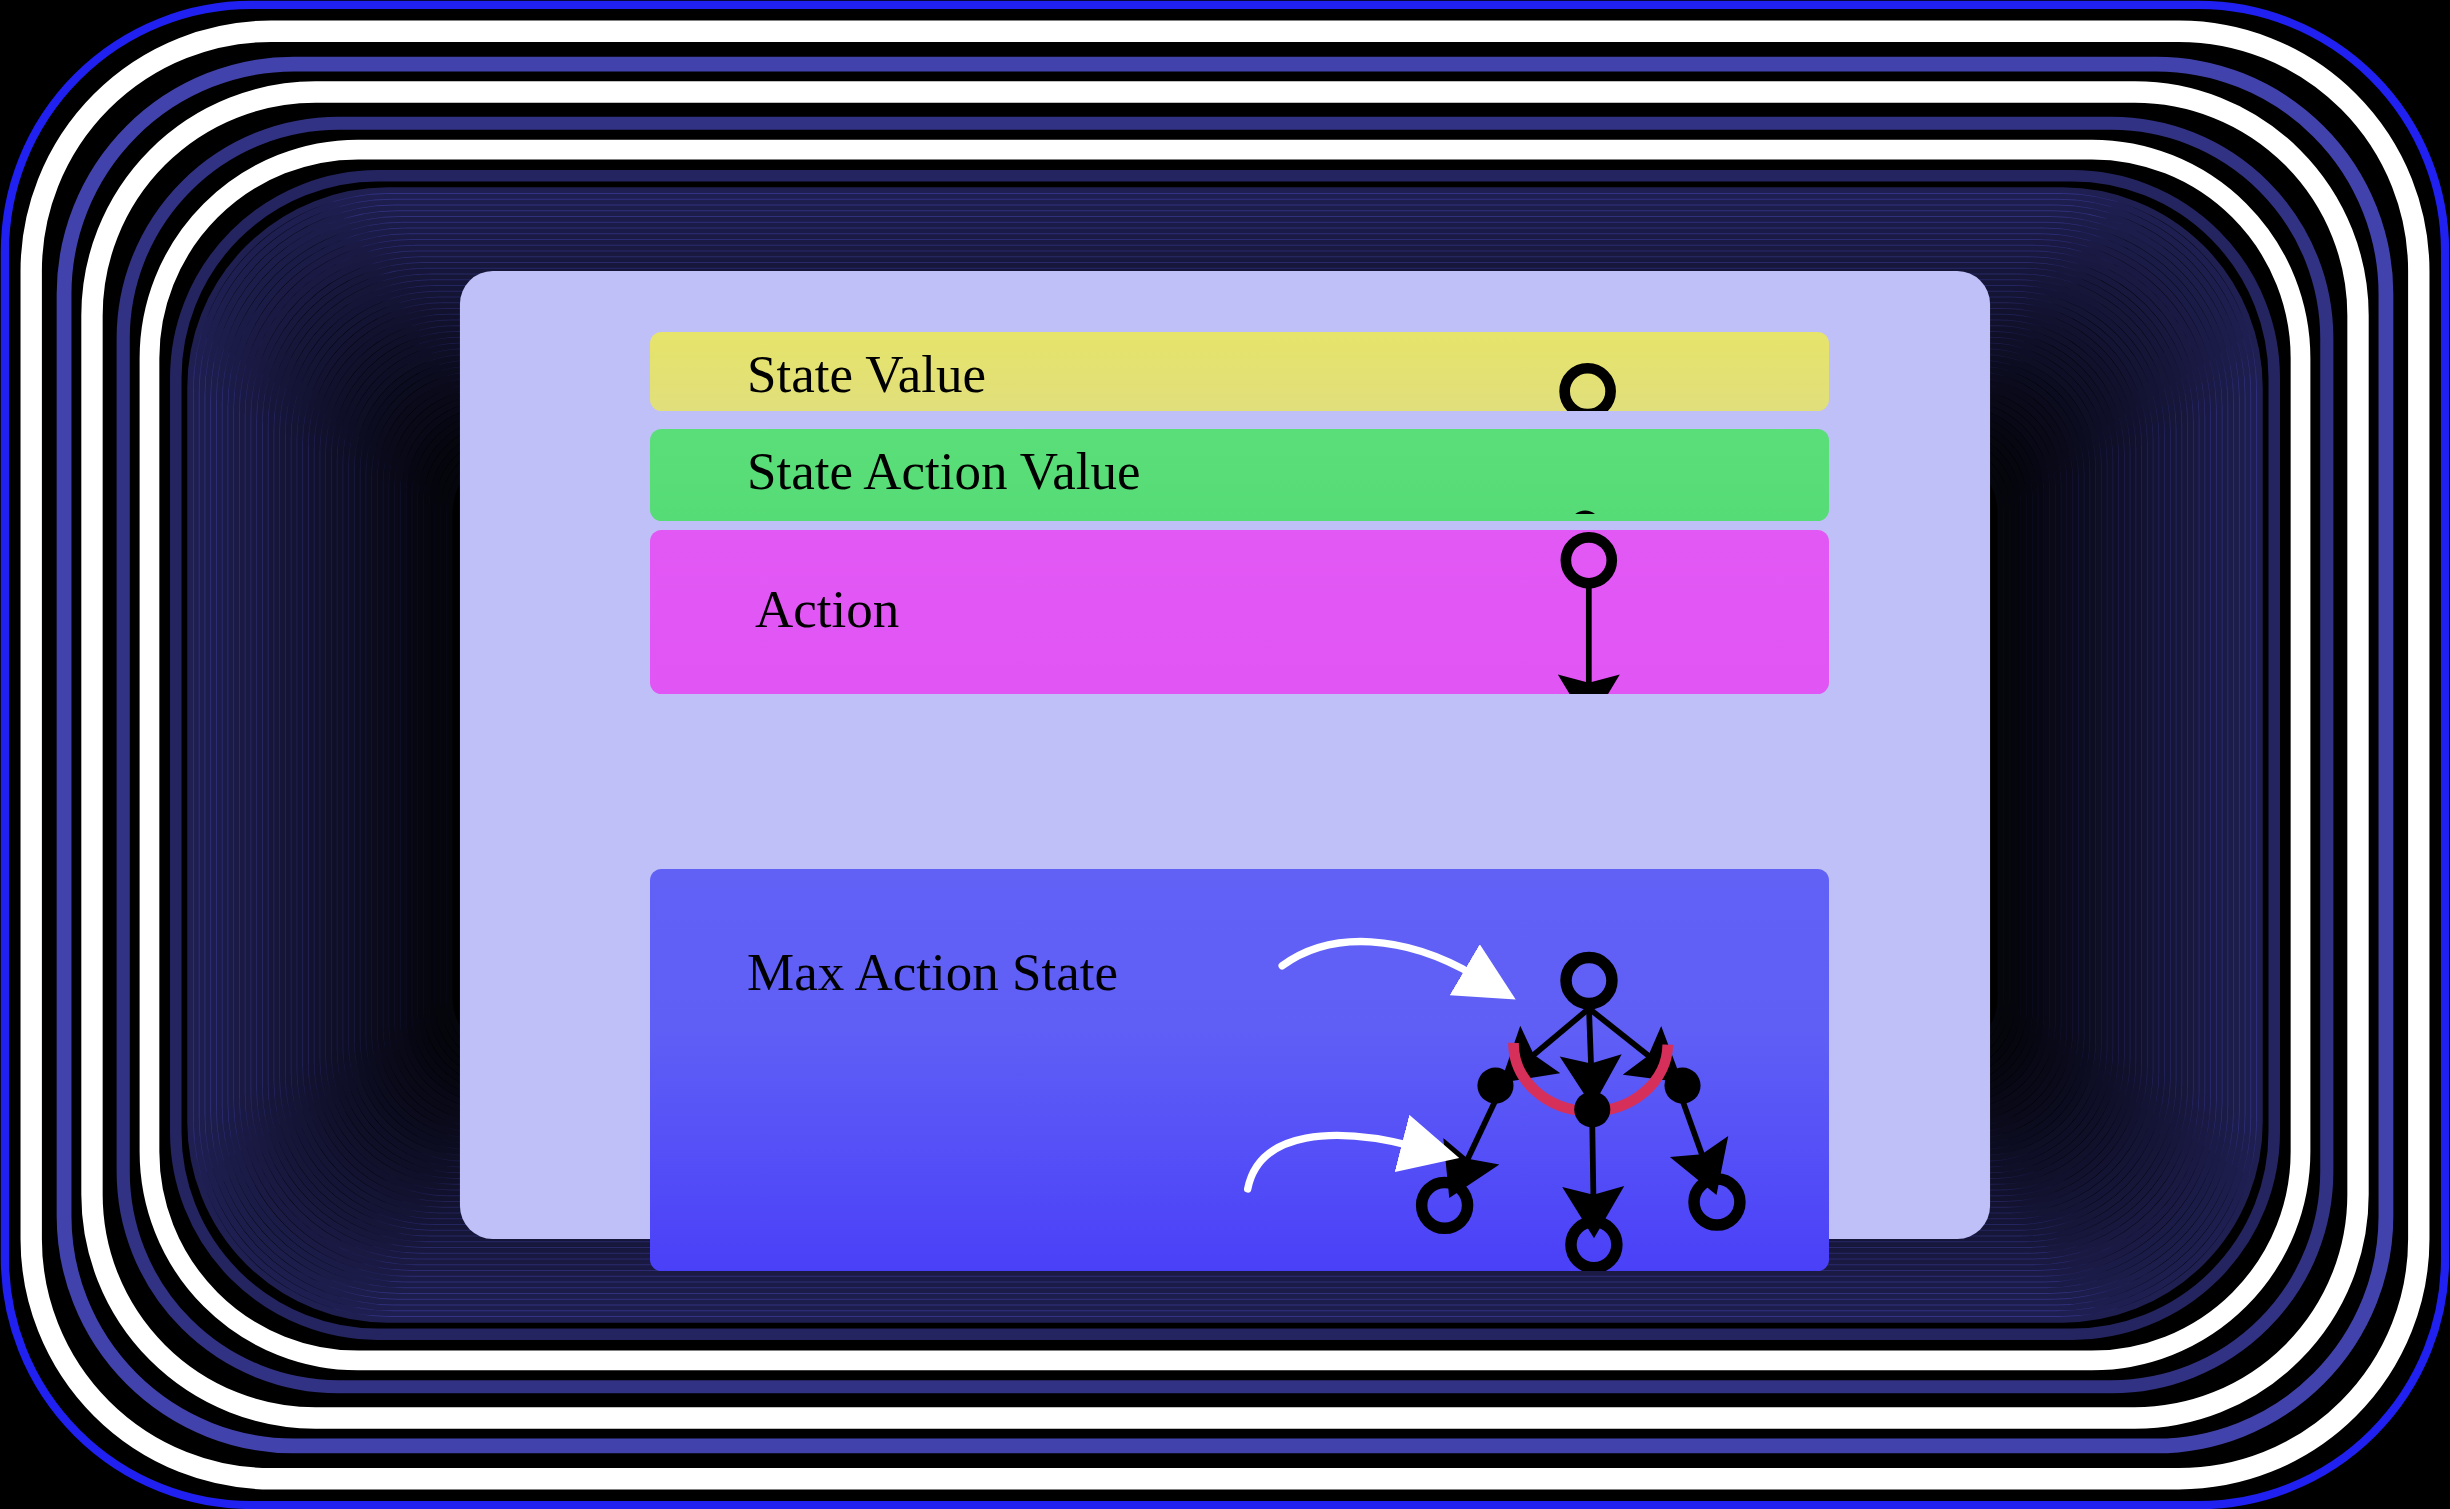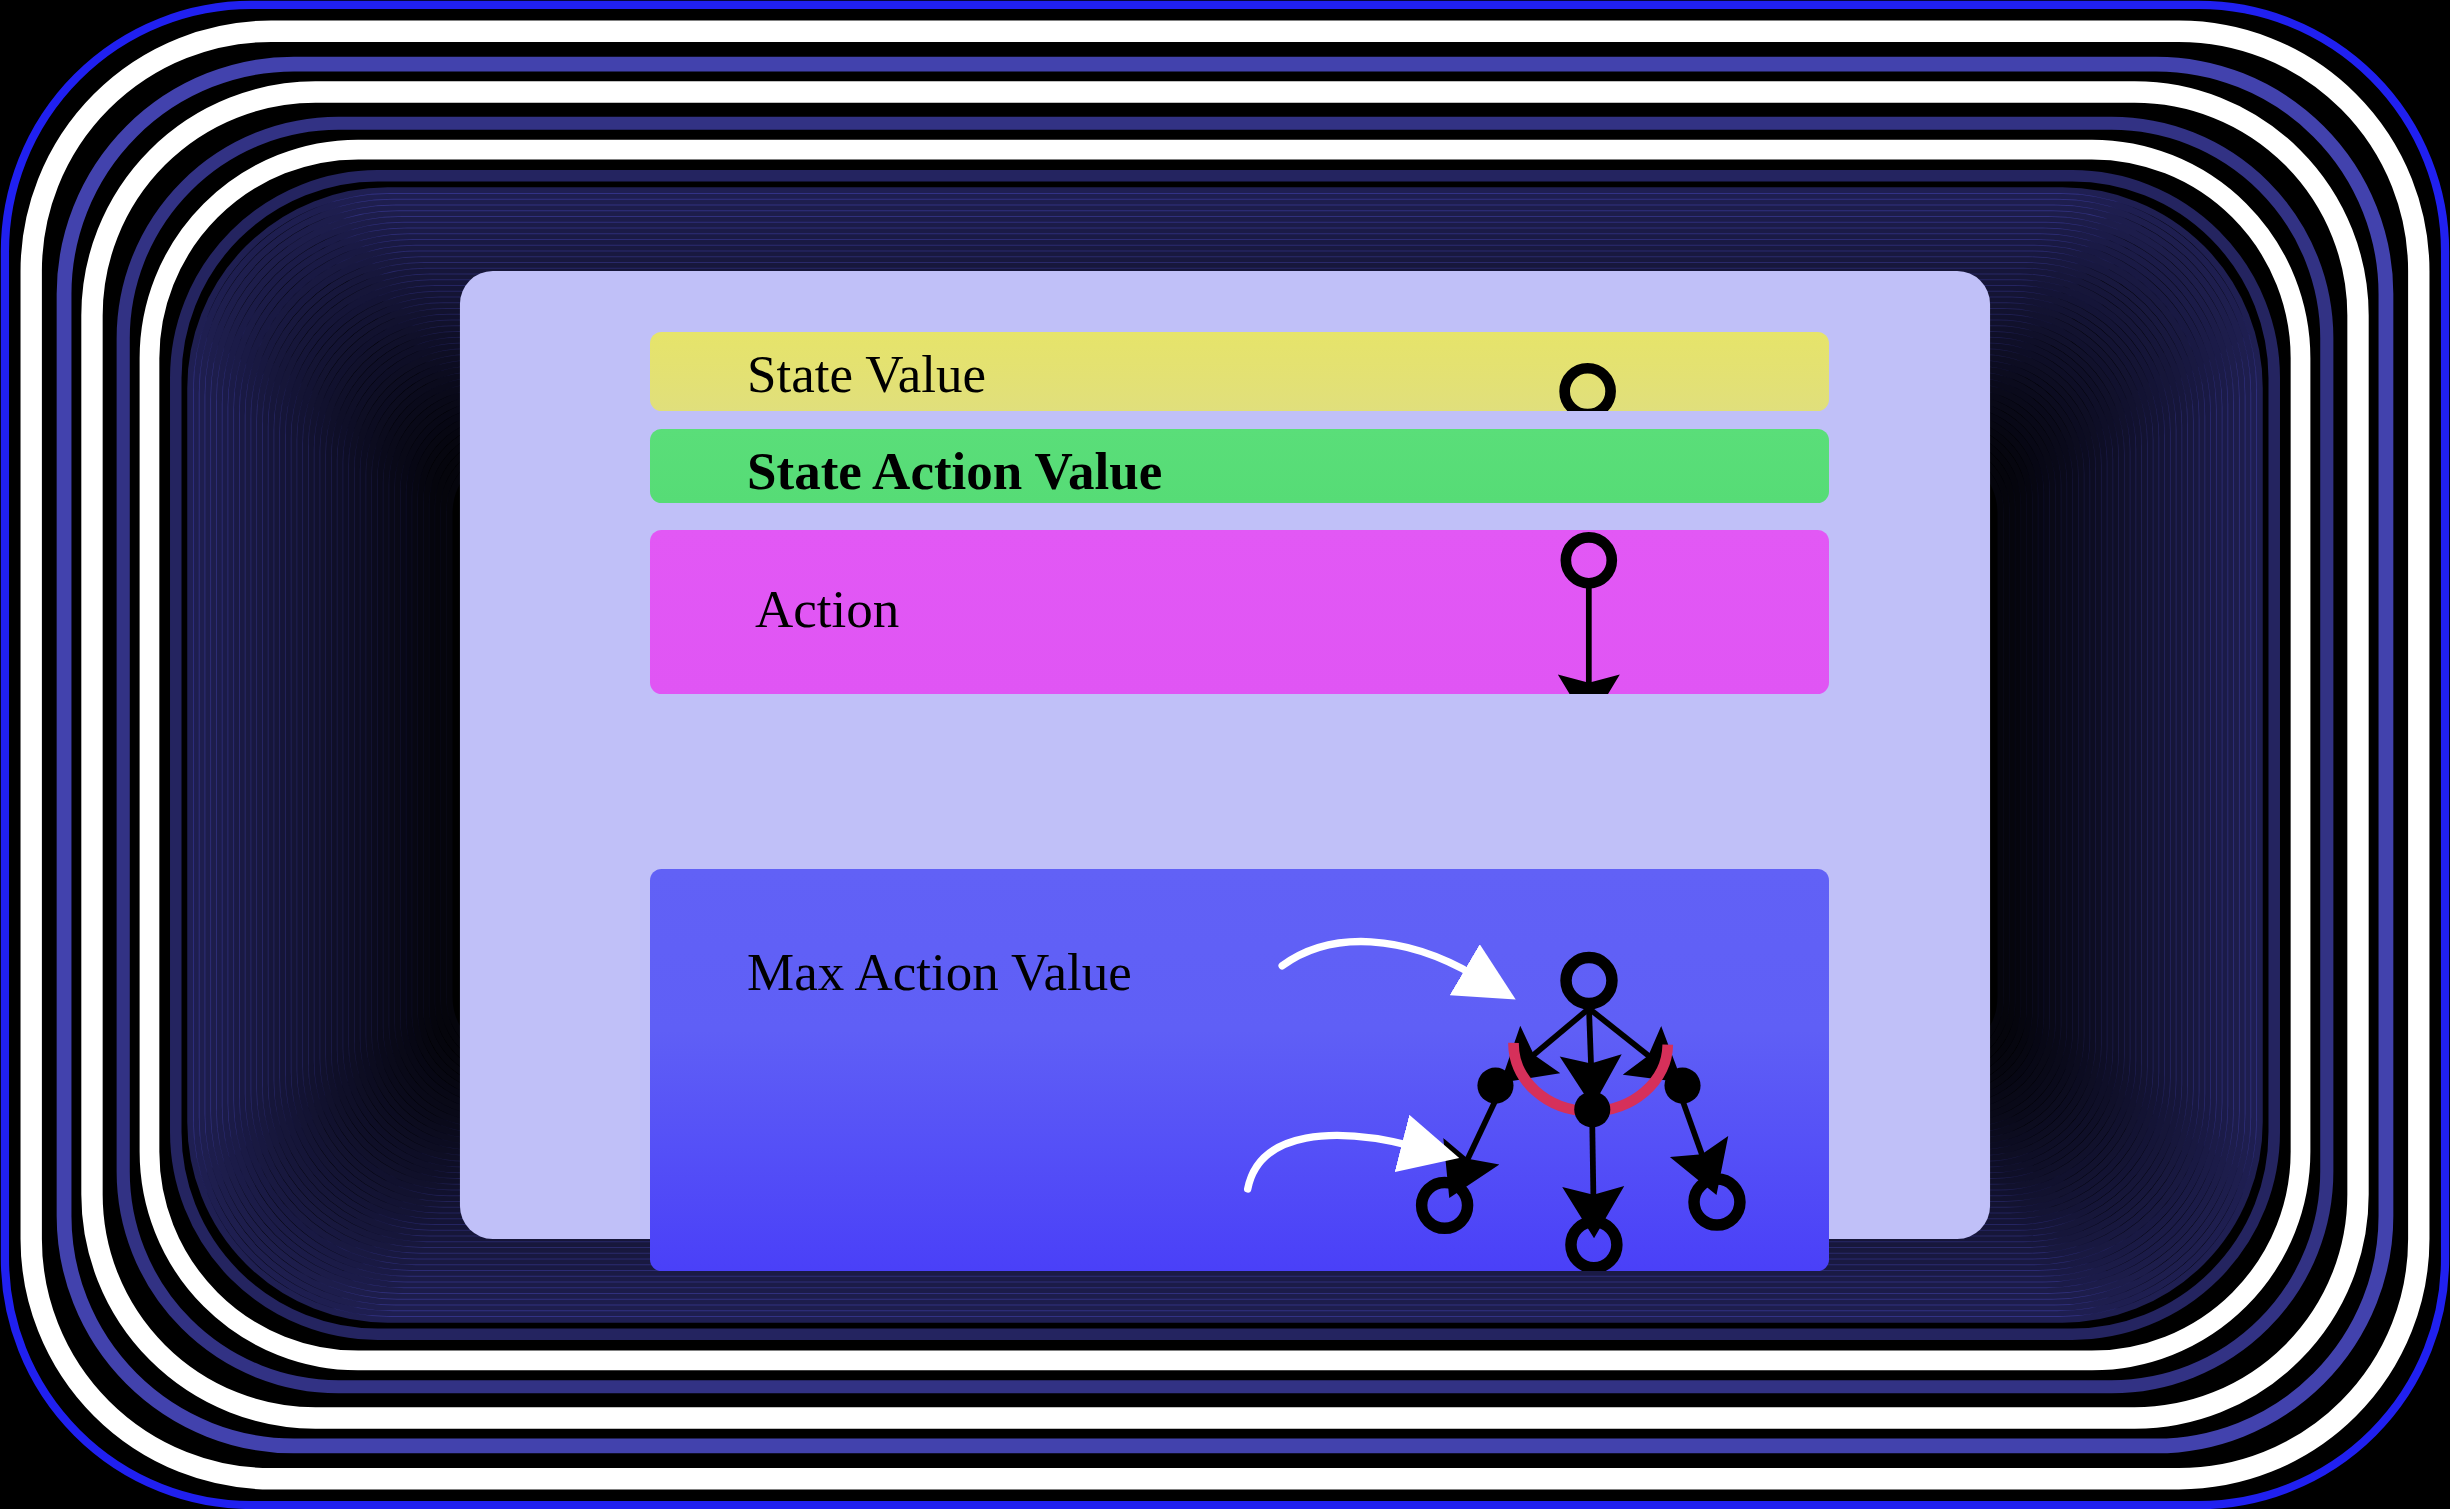--- a/index.html
+++ b/index.html
@@ -47,23 +47,22 @@
     font-family: "Liberation Serif", "DejaVu Serif", serif;
     line-height: 1;
   }
   #panel-state-value {
     top: 0px;
     height: 79px;
     background: linear-gradient(180deg, #e6e46a 0%, #e3e173 55%, #e0df7c 100%);
   }
   #panel-state-action-value {
     top: 97px;
-    height: 74px;
+    height: 92px;
     background: linear-gradient(180deg, #5ade79 0%, #56dc76 100%);
-    font-weight: bold;
   }
   #panel-action {
     top: 198px;
     height: 164px;
     background: linear-gradient(180deg, #e258f5 0%, #e055f4 100%);
   }
   #panel-bottom {
     top: 537px;
     height: 402px;
     background: linear-gradient(180deg, #6161f6 0%, #5f5ff6 40%, #4a40f8 100%);
@@ -197,21 +196,21 @@
           </marker>
         </defs>
         <circle cx="1144" cy="37" r="28" fill="none" stroke="#000000" stroke-width="13"></circle>
         <line x1="1144" y1="67" x2="1144" y2="229" stroke="#000000" stroke-width="7" marker-end="url(#tri-black)"></line>
         <circle cx="1144" cy="245" r="19" fill="#000000"></circle>
       </svg>
     </div>
 
     <div class="panel" id="panel-bottom">
 
-      <span class="panel-label label-mav">Max Action Value</span>
+      <span class="panel-label label-mav">Max Action State</span>
 
       <svg class="panel-art" height="402" viewBox="0 0 1436 490" aria-hidden="true">
         <defs>
           <marker id="tri-b2" viewBox="0 0 10 12" refX="8.4" refY="6" markerWidth="9" markerHeight="11" orient="auto-start-reverse">
             <path d="M0,0 L1.6,6 L0,12 L10,6 Z" fill="#000000"></path>
           </marker>
           <marker id="tri-white" viewBox="0 0 10 10" refX="2.0" refY="5" markerWidth="8" markerHeight="8" orient="auto-start-reverse">
             <path d="M0,0 L10,5 L0,10 Z" fill="#ffffff"></path>
           </marker>
         </defs>

